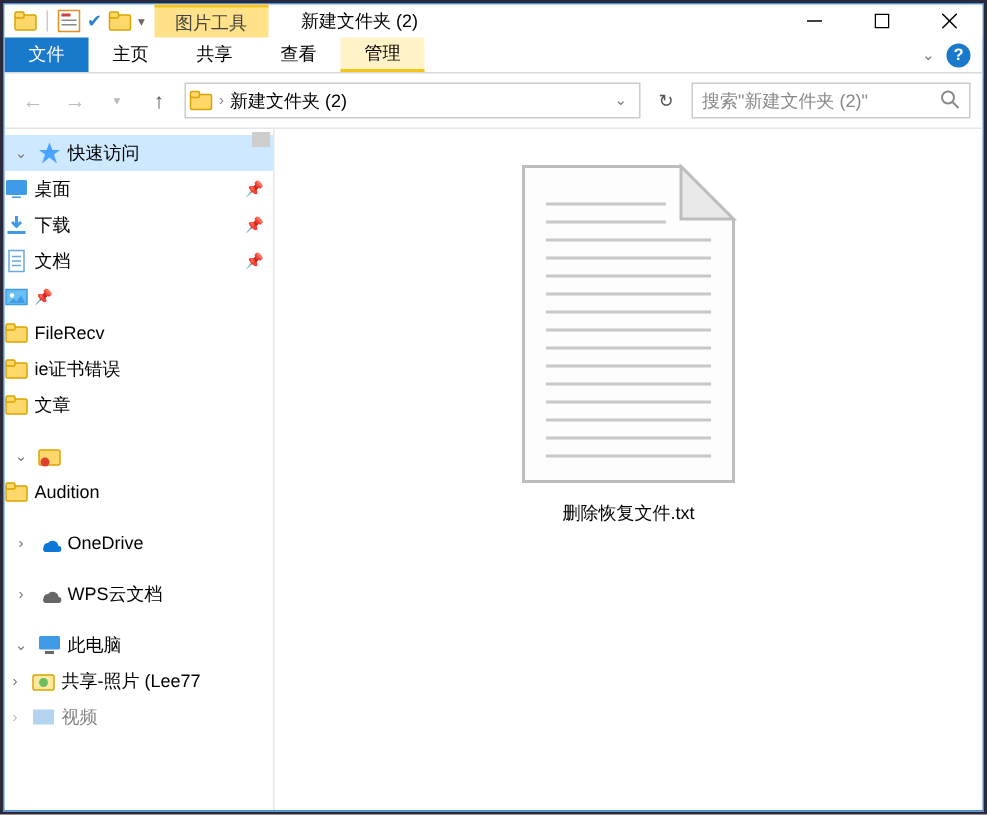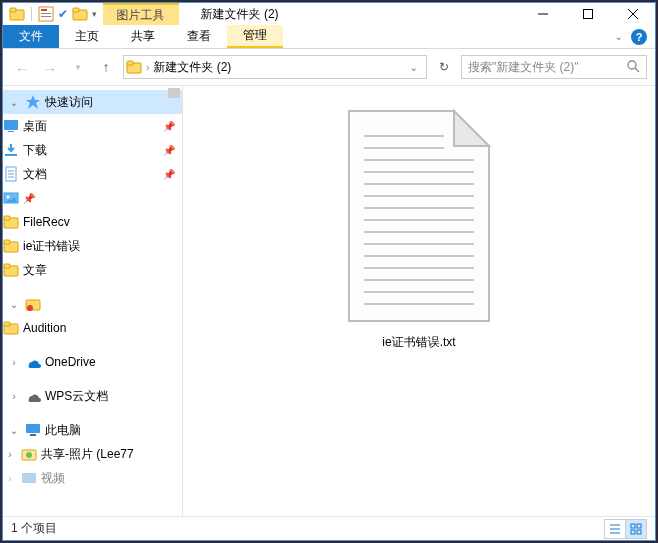--- a/index.html
+++ b/index.html
@@ -353,38 +353,19 @@
             <line x1="25" y1="114" x2="135" y2="114"></line>
             <line x1="25" y1="126" x2="135" y2="126"></line>
             <line x1="25" y1="138" x2="135" y2="138"></line>
             <line x1="25" y1="150" x2="135" y2="150"></line>
             <line x1="25" y1="162" x2="135" y2="162"></line>
             <line x1="25" y1="174" x2="135" y2="174"></line>
             <line x1="25" y1="186" x2="135" y2="186"></line>
             <line x1="25" y1="198" x2="135" y2="198"></line>
           </g>
         </svg>
-        <div class="file-name">ie证书错误.txt</div>
+        <div class="file-name">删除恢复文件.txt</div>
       </div>
     </div>
   </div>
 
-  <div class="statusbar">
-    <span class="st">1 个项目</span>
-    <span class="sp"></span>
-    <div class="viewbtn">
-      <svg width="12" height="12">
-          <line x1="1" y1="2" x2="11" y2="2" stroke="#1979ca"></line>
-          <line x1="1" y1="6" x2="11" y2="6" stroke="#1979ca"></line>
-          <line x1="1" y1="10" x2="11" y2="10" stroke="#1979ca"></line>
-        </svg>
-    </div>
-    <div class="viewbtn active">
-      <svg width="12" height="12">
-          <rect x="1" y="1" width="4" height="4" fill="none" stroke="#1979ca"></rect>
-          <rect x="7" y="1" width="4" height="4" fill="none" stroke="#1979ca"></rect>
-          <rect x="1" y="7" width="4" height="4" fill="none" stroke="#1979ca"></rect>
-          <rect x="7" y="7" width="4" height="4" fill="none" stroke="#1979ca"></rect>
-        </svg>
-    </div>
-  </div>
 
 </div>
 
 </body></html>

